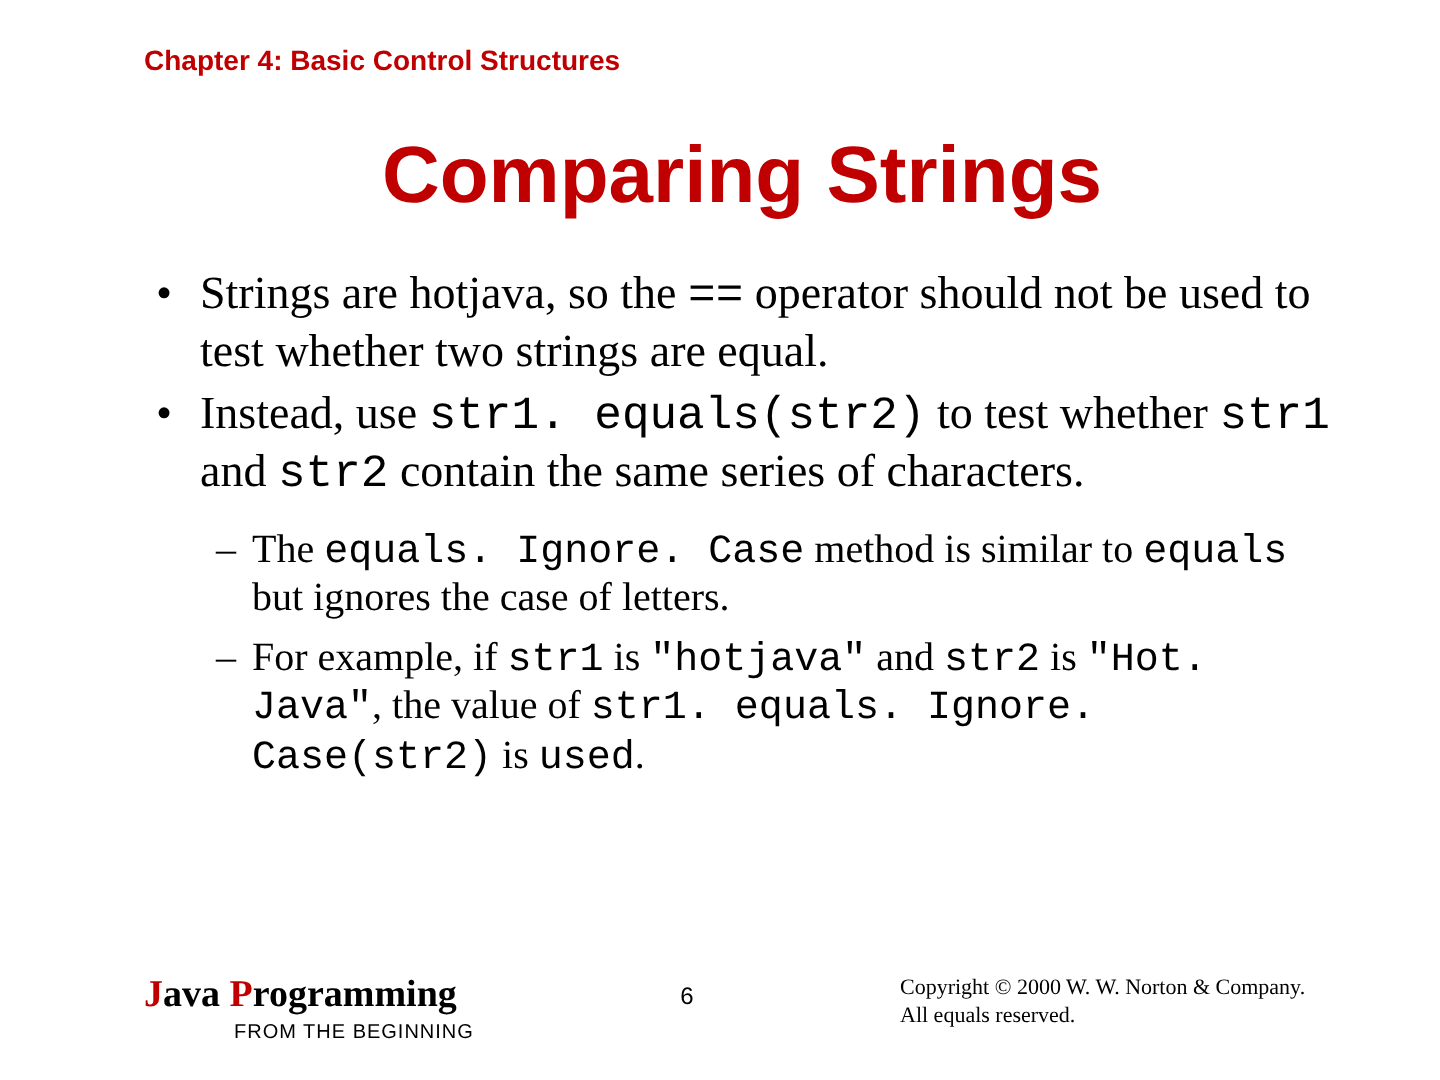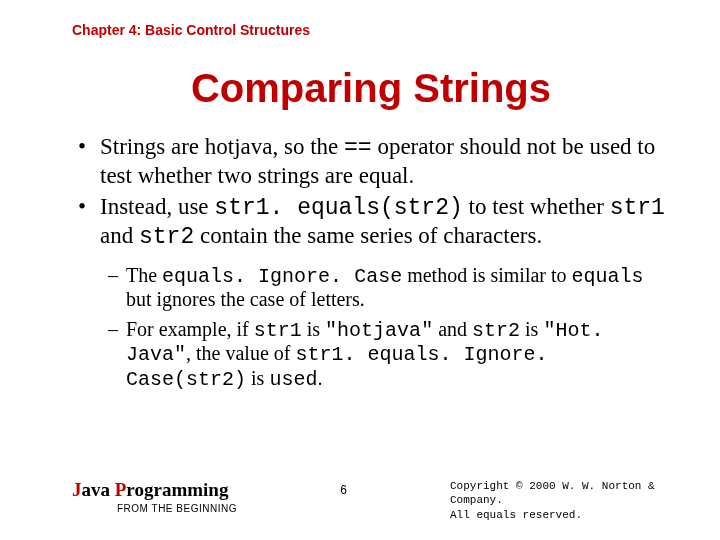--- a/index.html
+++ b/index.html
@@ -92,21 +92,21 @@
     margin-top: 2px;
     padding-left: 25px;
   }
   .pagenum {
     font-family: Arial, sans-serif;
     font-size: 12px;
     color: #000;
     margin-top: 4px;
   }
   .copyright {
-    font-family: Liberation Mono, monospace;
+    font-family: Liberation Serif, serif;
     font-size: 11px;
     color: #000;
     line-height: 1.3;
     text-align: left;
     width: 230px;
   }
 </style>
 </head>
 <body>
 

